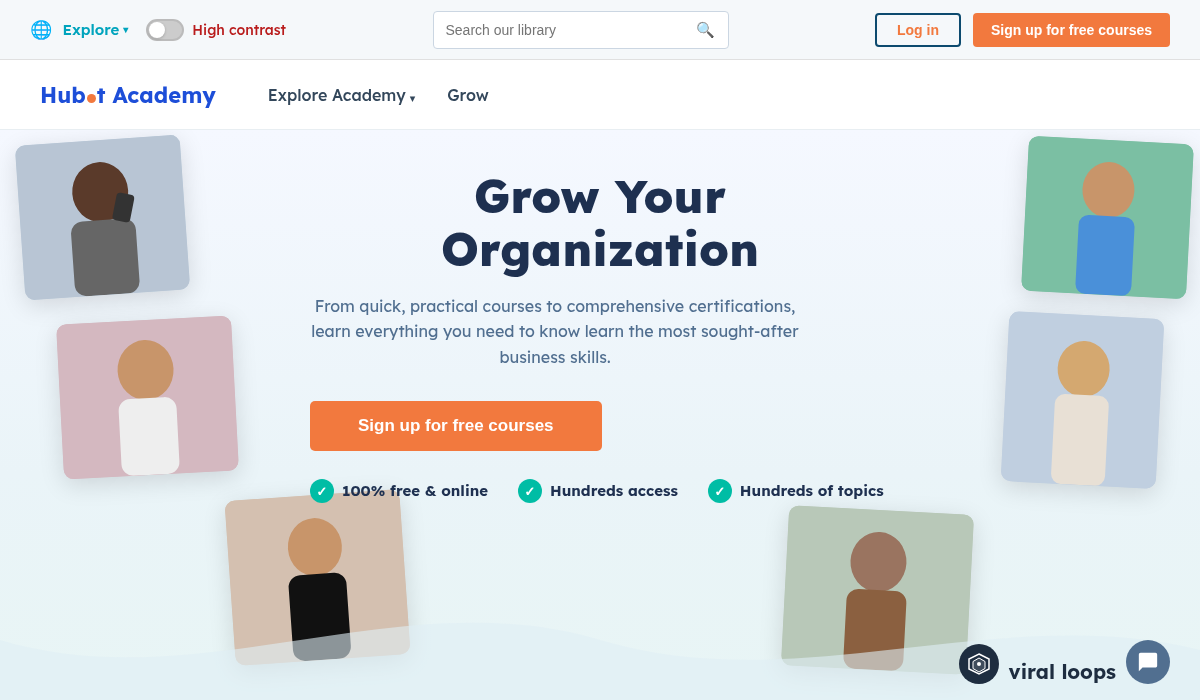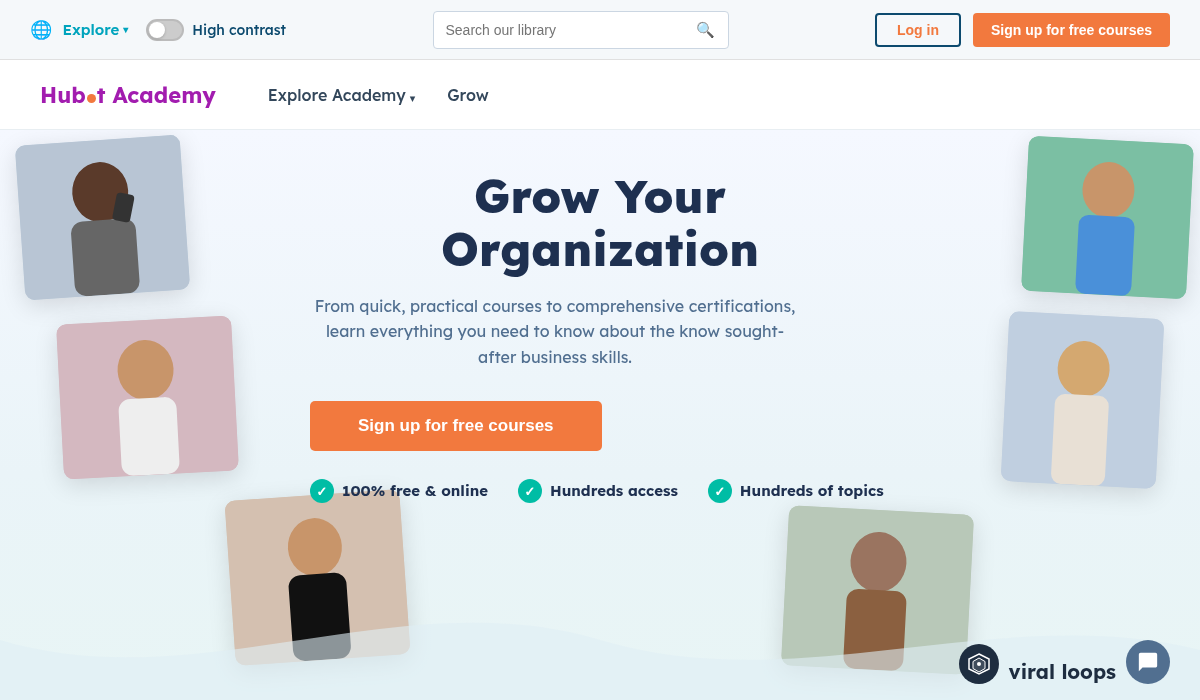--- a/index.html
+++ b/index.html
@@ -26,21 +26,21 @@
     .toggle {
       width: 38px; height: 22px; background: #ccc; border-radius: 11px;
       position: relative; cursor: pointer;
       border: 2px solid #bbb;
     }
     .toggle-knob {
       width: 16px; height: 16px; background: #fff; border-radius: 50%;
       position: absolute; top: 1px; left: 1px;
       box-shadow: 0 1px 3px rgba(0,0,0,0.2);
     }
-    .high-contrast-label { font-size: 14px; color: #0c4a6e; font-weight: 500; }
+    .high-contrast-label { font-size: 14px; color: #b91c1c; font-weight: 500; }
     .search-wrap {
       flex: 1; display: flex; justify-content: center;
     }
     .search-box {
       display: flex; align-items: center;
       border: 1.5px solid #cbd6e2; border-radius: 4px;
       background: #fff; width: 296px; height: 38px;
       padding: 0 12px; gap: 8px;
     }
     .search-input {
@@ -58,21 +58,21 @@
       background: #f2793e; border: none; border-radius: 4px;
       color: #fff; padding: 9px 18px; font-size: 14px; font-weight: 600; cursor: pointer;
     }
 
     
     .nav {
       height: 70px; display: flex; align-items: center; padding: 0 40px;
       background: #fff; border-bottom: 1px solid #e8eef2;
     }
     .logo { display: flex; align-items: center; margin-right: 40px; }
-    .logo-text { font-size: 22px; font-weight: 700; color: #a21caf; }
+    .logo-text { font-size: 22px; font-weight: 700; color: #1d4ed8; }
     .nav-links { display: flex; align-items: center; gap: 8px; }
     .nav-item {
       display: flex; align-items: flex-end; gap: 4px;
       font-size: 16px; color: #33475b; font-weight: 500; cursor: pointer; padding: 8px 12px;
     }
 
     
     .hero {
       background: linear-gradient(180deg, #f5f8ff 0%, #eaf4f8 60%, #e8f5f5 100%);
       min-height: 570px;
@@ -268,21 +268,21 @@
       <rect x="62" y="80" width="60" height="80" rx="12" fill="#8b6040"></rect>
     </svg>
   </div>
 
   <svg class="wave-bottom" viewBox="0 0 1200 120" preserveAspectRatio="none" xmlns="http://www.w3.org/2000/svg">
     <path d="M0,60 C200,120 400,0 600,60 C800,120 1000,20 1200,70 L1200,120 L0,120 Z" fill="#e0eff5" opacity="0.6"></path>
   </svg>
 
   <div class="hero-content">
     <h1 class="hero-title">Grow Your Organization</h1>
-    <p class="hero-subtitle">From quick, practical courses to comprehensive certifications, learn everything you need to know about the know sought-after business skills.</p>
+    <p class="hero-subtitle">From quick, practical courses to comprehensive certifications, learn everything you need to know learn the most sought-after business skills.</p>
     <button class="btn-signup-hero">Sign up for free courses</button>
     <div class="hero-badges">
       <div class="badge-item">
         <div class="check-circle">✓</div>
         <span>100% free &amp; online</span>
       </div>
       <div class="badge-item">
         <div class="check-circle">✓</div>
         <span>Hundreds access</span>
       </div>

